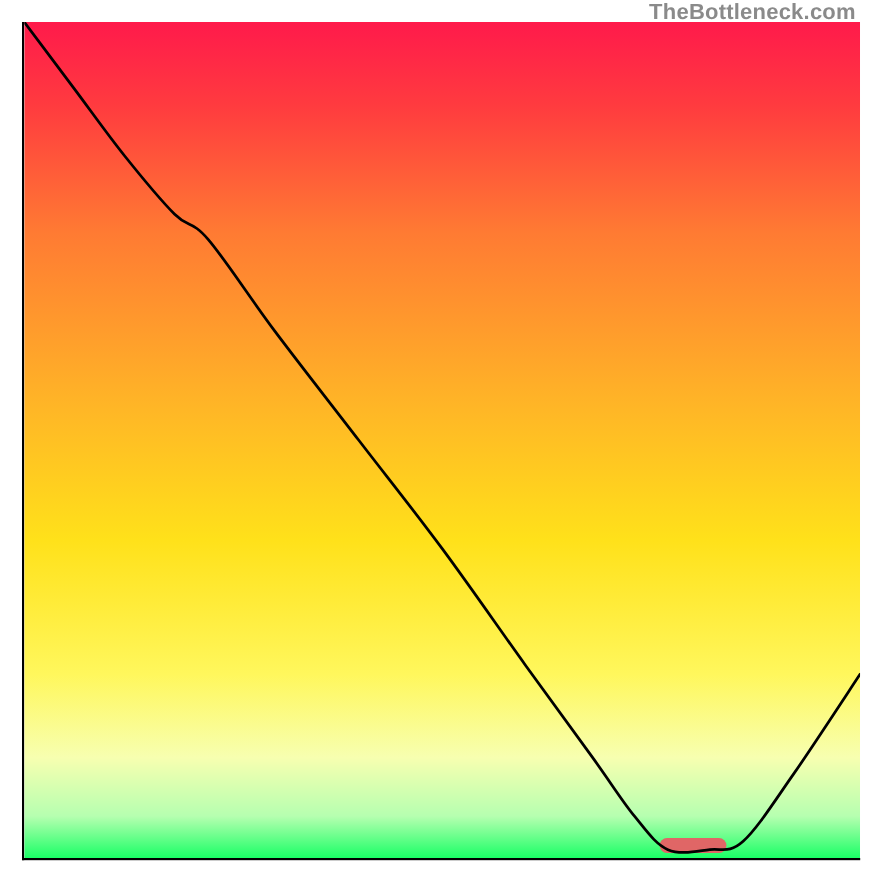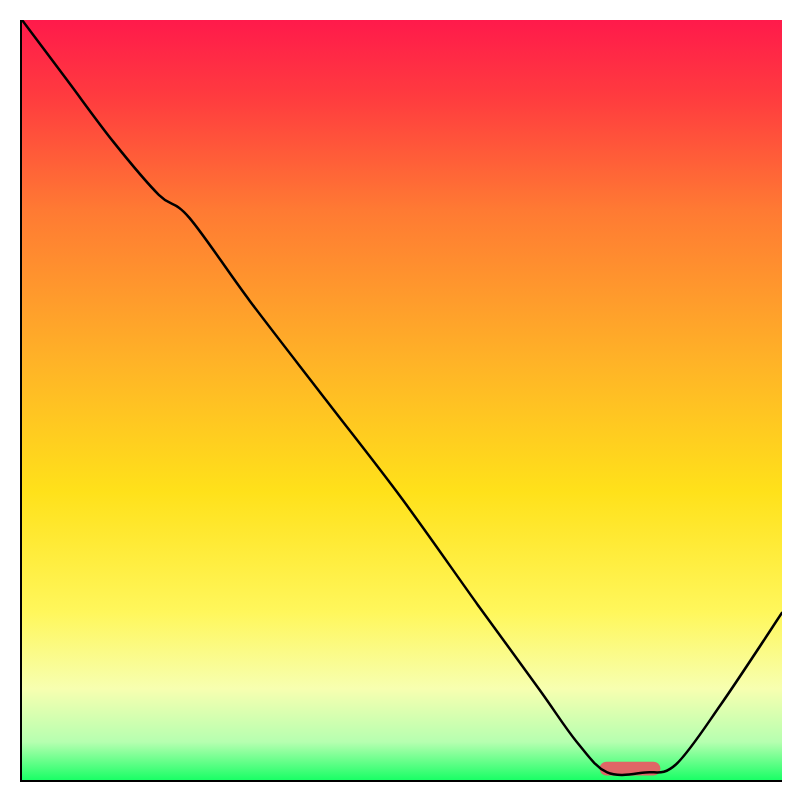--- a/index.html
+++ b/index.html
@@ -55,20 +55,21 @@
   }
   .marker {
     fill: #e06666;
     stroke: none;
   }
 </style>
 </head>
 <body>
 
 <div class="chart-container">
+  <div class="watermark">TheBottleneck.com</div>
   <div class="plot-area">
     <svg class="gradient-bg" viewBox="0 0 100 100" preserveAspectRatio="none">
       <defs>
         <linearGradient id="heat" x1="0" y1="0" x2="0" y2="1">
             <stop offset="0%" stop-color="#ff1a4b"></stop>
             <stop offset="10%" stop-color="#ff3b3f"></stop>
             <stop offset="25%" stop-color="#ff7a33"></stop>
             <stop offset="45%" stop-color="#ffb327"></stop>
             <stop offset="62%" stop-color="#ffe11a"></stop>
             <stop offset="78%" stop-color="#fff75c"></stop>

